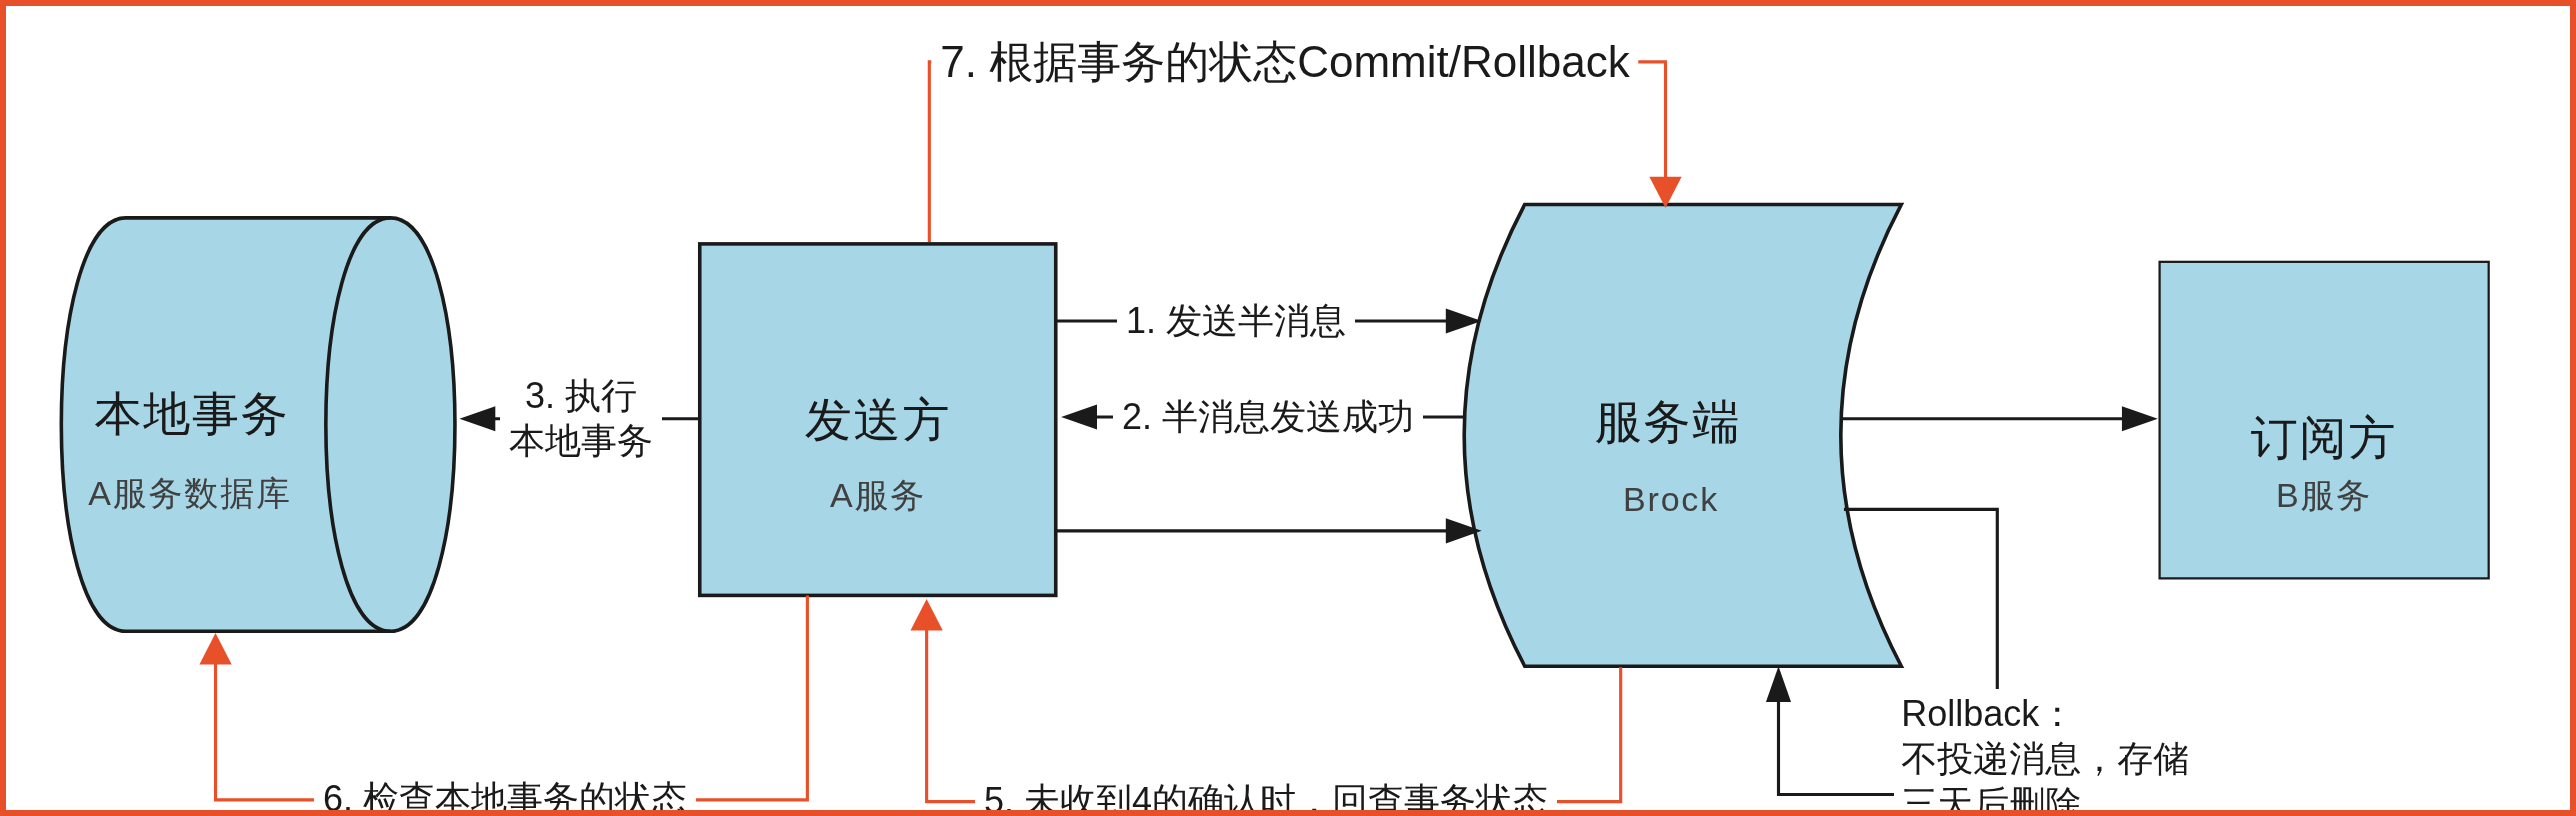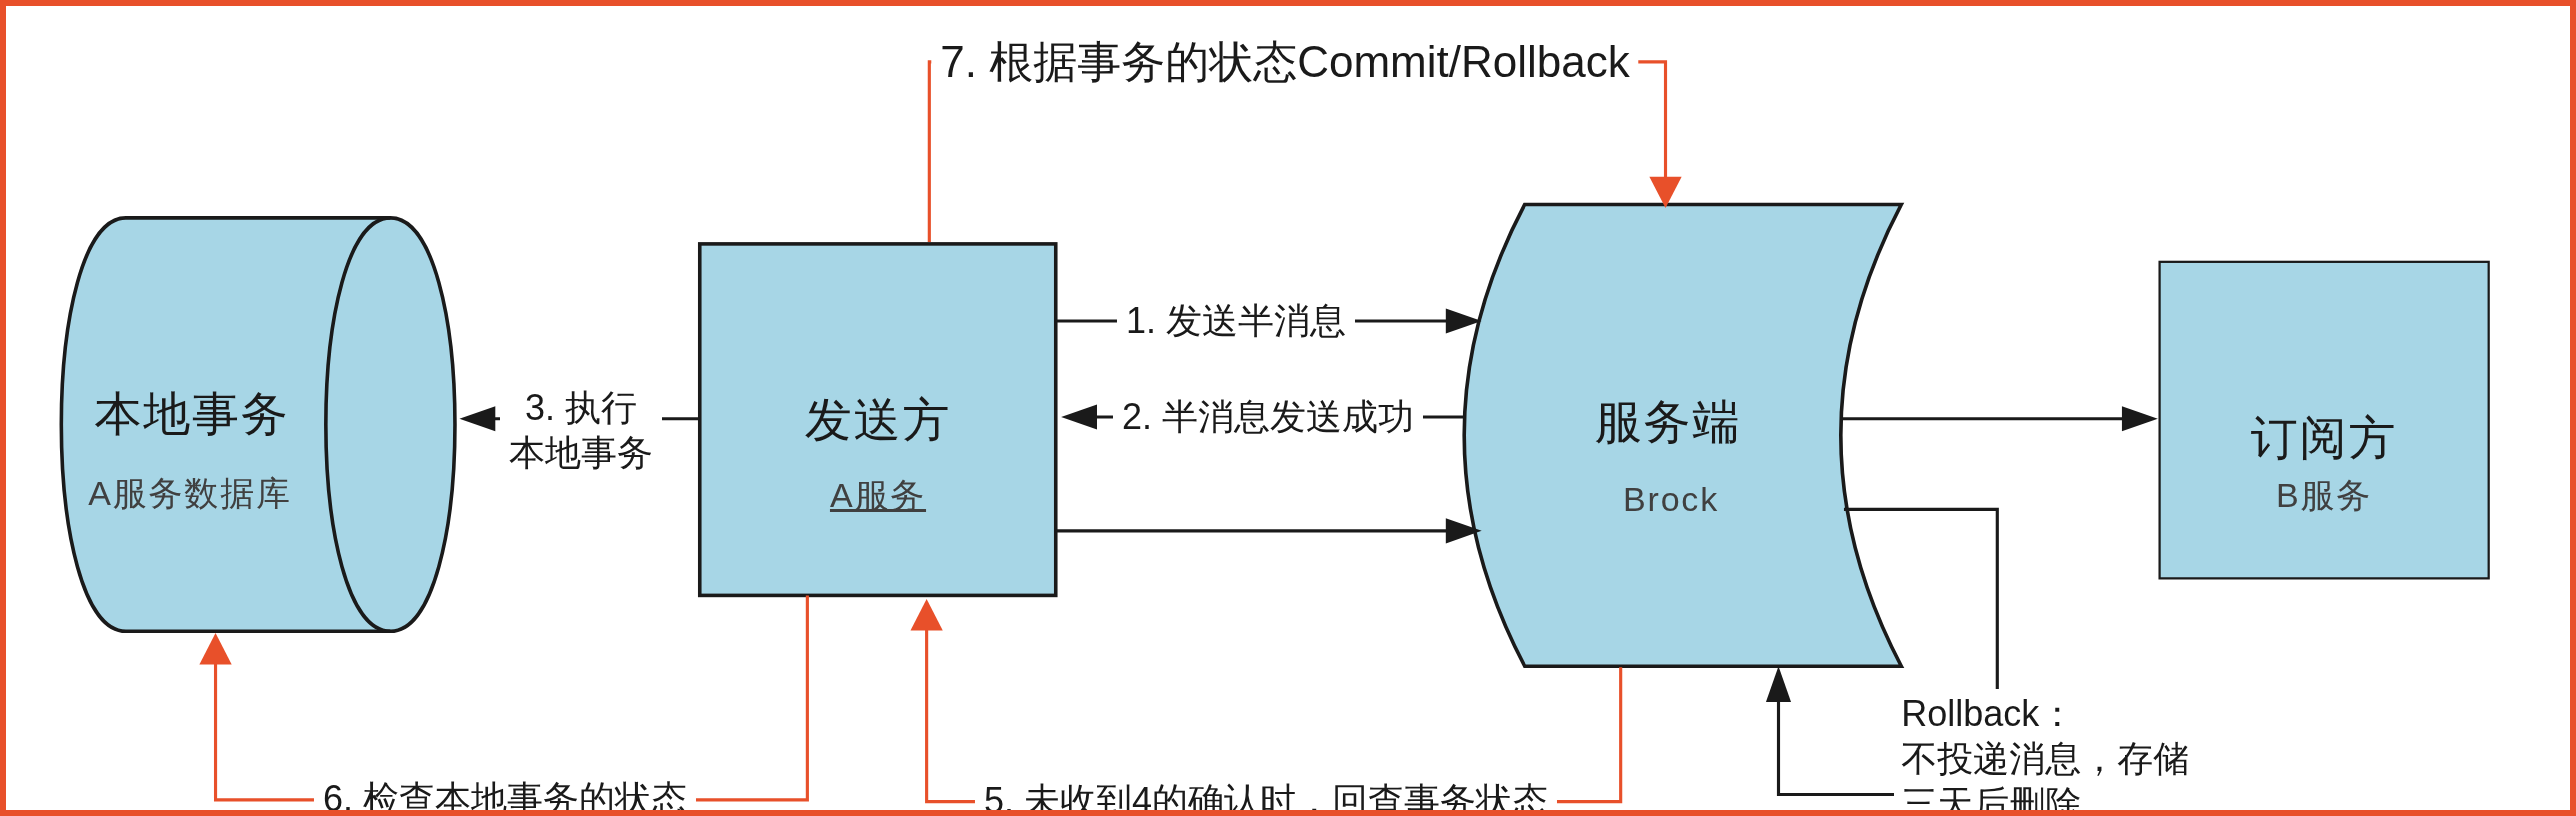--- a/index.html
+++ b/index.html
@@ -94,33 +94,33 @@
       <polygon points="1857,232 1839,197 1875,197"></polygon>
       <polygon points="240,706 222,741 258,741"></polygon>
       <polygon points="1033,668 1015,703 1051,703"></polygon>
     </g>
   </svg>
 
   <div class="node-label node-title" style="left:192px;top:414px;">本地事务</div>
   <div class="node-label node-subtitle" style="left:190px;top:494px;">A服务数据库</div>
 
   <div class="node-label node-title" style="left:878px;top:420px;">发送方</div>
-  <div class="node-label node-subtitle" style="left:878px;top:496px;text-decoration:underline;">A服务</div>
+  <div class="node-label node-subtitle" style="left:878px;top:496px;">A服务</div>
 
   <div class="node-label node-title" style="left:1668px;top:422px;">服务端</div>
   <div class="node-label node-subtitle" style="left:1671px;top:499px;text-align:center;">Brock</div>
 
   <div class="node-label node-title" style="left:2324px;top:422px;margin-top:16px;">订阅方</div>
   <div class="node-label node-subtitle" style="left:2324px;top:496px;">B服务</div>
 
   <div class="edge-label" style="left:1236px;top:321px;">1. 发送半消息</div>
 
   <div class="edge-label" style="left:1268px;top:417px;">2. 半消息发送成功</div>
 
-  <div class="edge-label multiline" style="left:581px;top:418px;margin-top:12px;">
+  <div class="edge-label multiline" style="left:581px;top:418px;">
     <div>3. 执行</div>
     <div>本地事务</div>
   </div>
 
 
   <div class="edge-label" style="left:1266px;top:801px;">5. 未收到4的确认时，回查事务状态</div>
 
   <div class="edge-label" style="left:505px;top:799px;">6. 检查本地事务的状态</div>
 
   <div class="edge-label" style="left:1285px;top:62px;font-size:44px;">7. 根据事务的状态Commit/Rollback</div>

